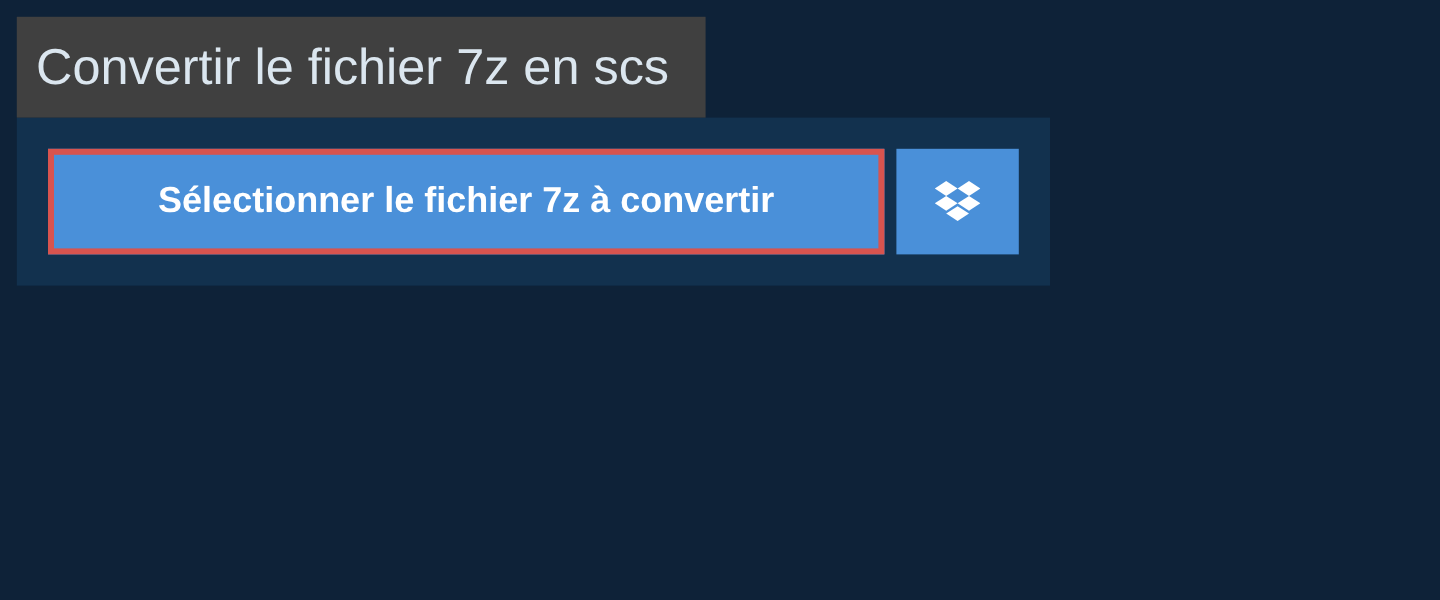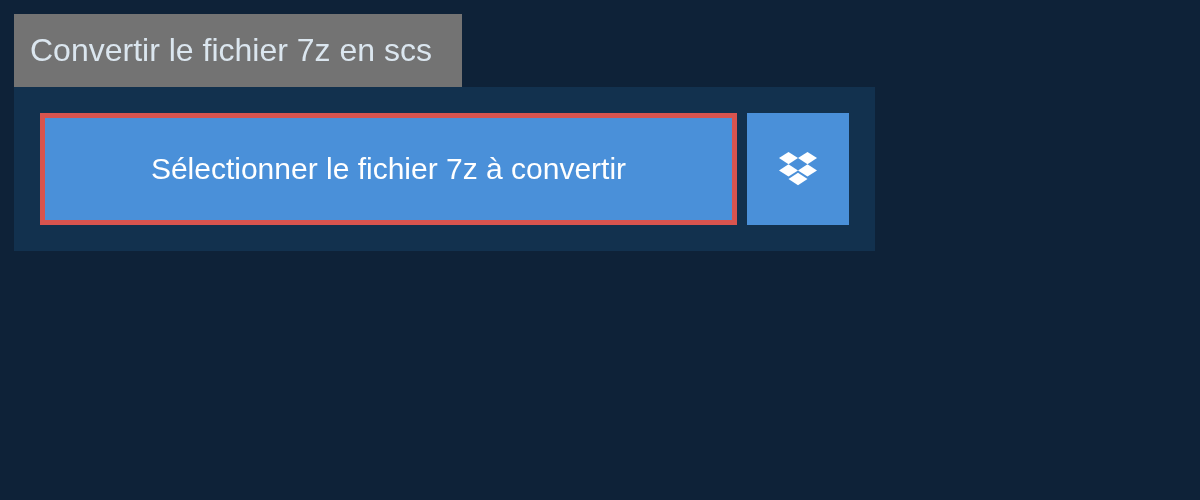--- a/index.html
+++ b/index.html
@@ -12,40 +12,40 @@
       font-family: -apple-system, BlinkMacSystemFont, "Segoe UI", Arial, sans-serif;
       width: 1200px;
       height: 500px;
       overflow: hidden;
     }
     .container {
       padding: 14px;
     }
     .tab-header {
       display: inline-block;
-      background-color: #737373;
+      background-color: #404040;
       color: #dbe6ef;
-      font-size: 32px;
+      font-size: 42px;
       font-weight: 400;
       padding: 18px 30px 18px 16px;
     }
     .action-panel {
       background-color: #12314e;
       padding: 26px;
       display: flex;
       gap: 10px;
       width: 861px;
     }
     .select-file-button {
       background-color: #4a90d9;
       border: 5px solid #d8544f;
       color: #ffffff;
       font-size: 30px;
-      font-weight: 400;
-      padding: 34px 40px;
+      font-weight: 700;
+      padding: 22px 40px;
       cursor: pointer;
       flex: 1;
       text-align: center;
       display: flex;
       align-items: flex-end;
       justify-content: center;
     }
     .dropbox-button {
       background-color: #4a90d9;
       width: 102px;

